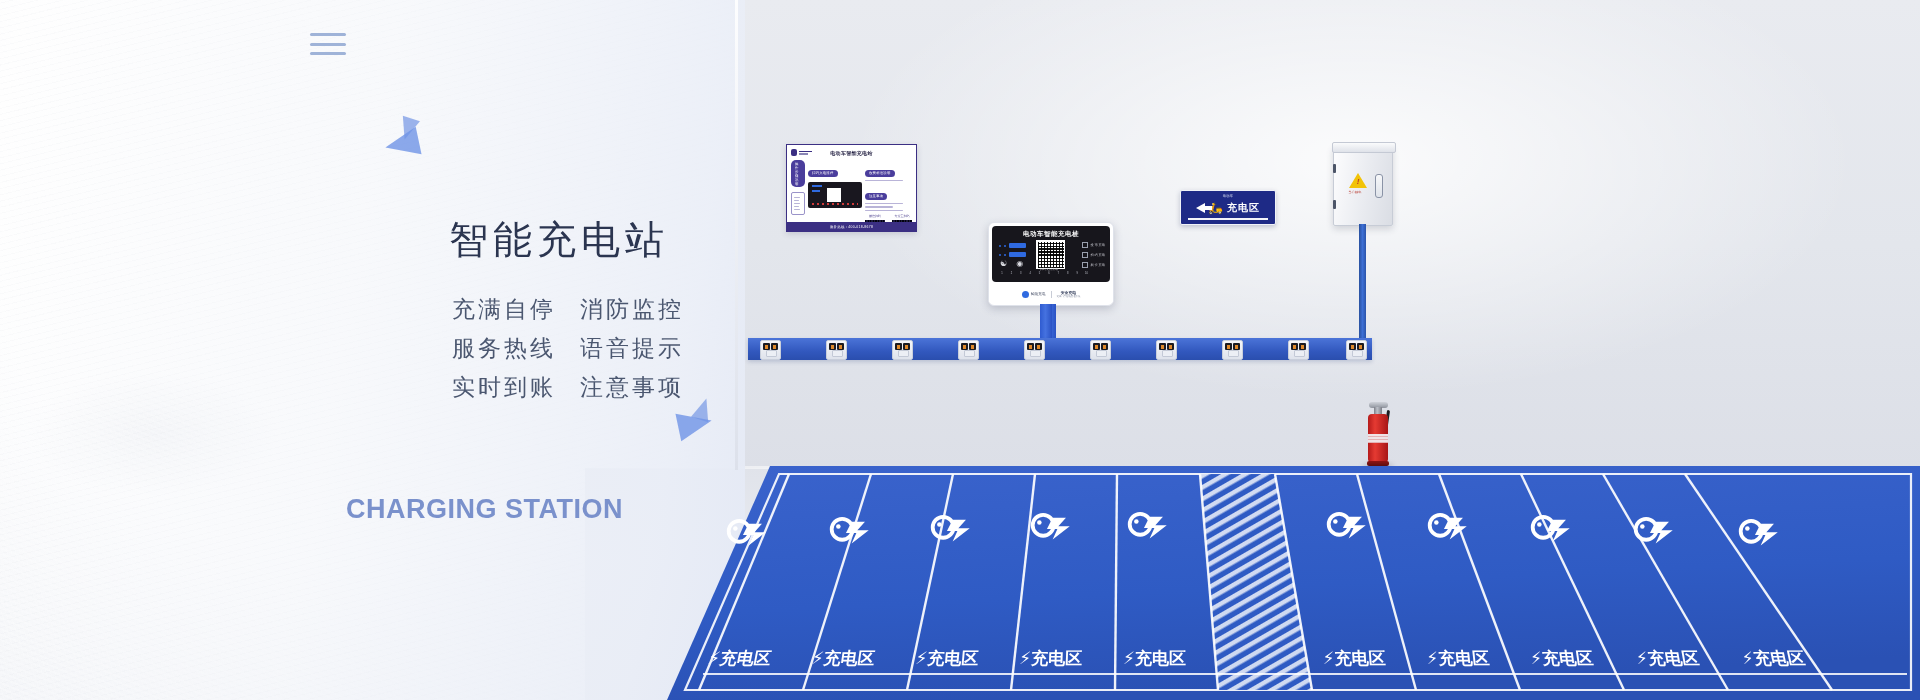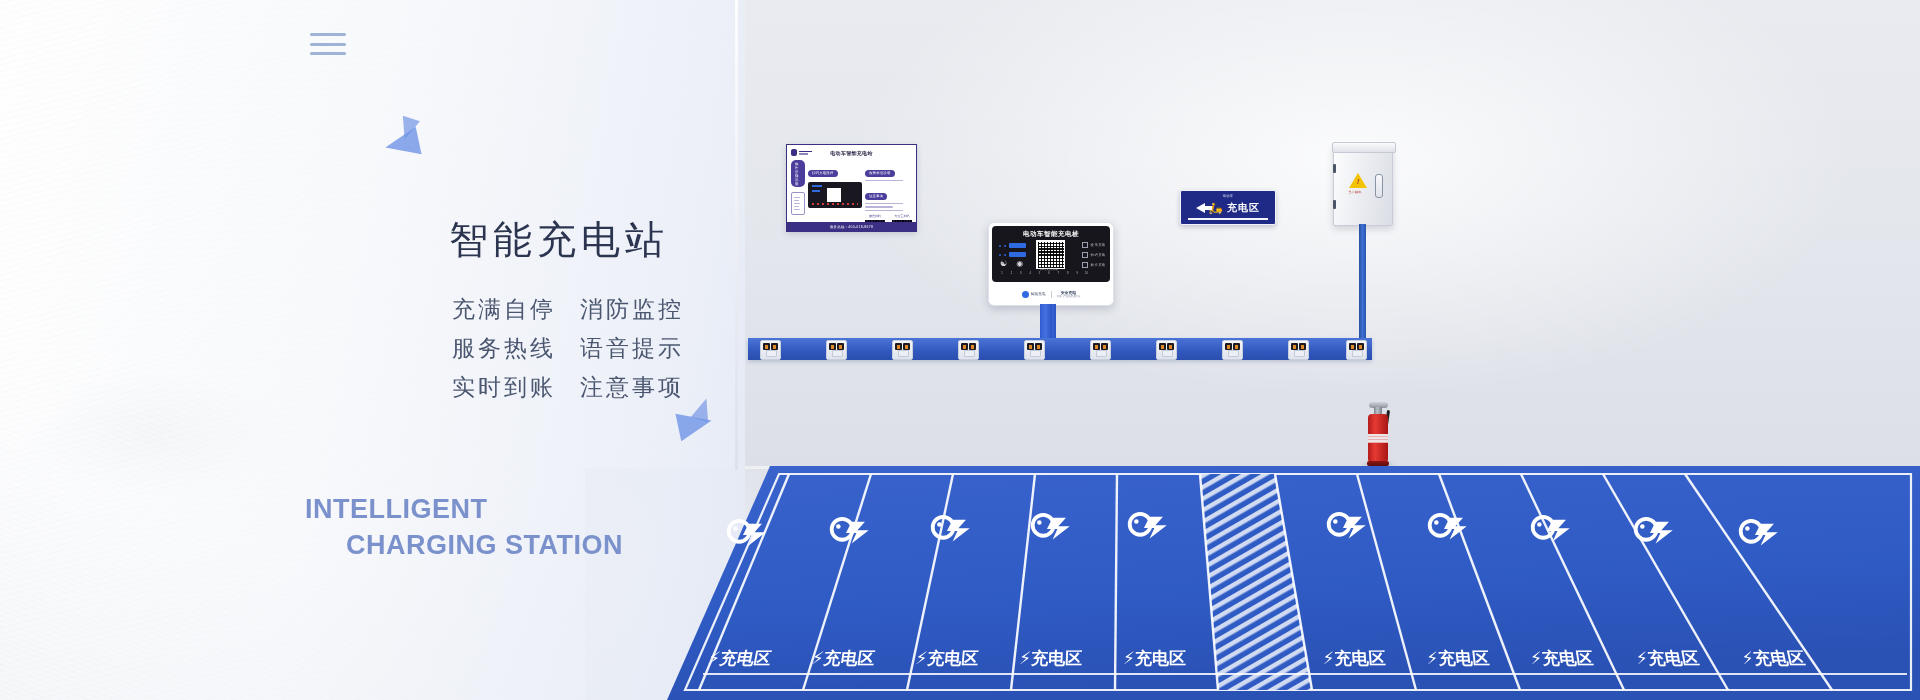--- a/index.html
+++ b/index.html
@@ -350,21 +350,20 @@
   <div class="features">
     <div class="feature">充满自停</div>
     <div class="feature">消防监控</div>
     <div class="feature">服务热线</div>
     <div class="feature">语音提示</div>
     <div class="feature">实时到账</div>
     <div class="feature">注意事项</div>
   </div>
 
   <div class="en-title">
-    <span>INTELLIGENT</span>
     <span class="l2">CHARGING STATION</span>
   </div>
 
   <div class="poster">
     <div class="poster-logo">
       <i class="dot"></i>
       <span class="lines">
           <i></i>
           <i></i>
         </span>

